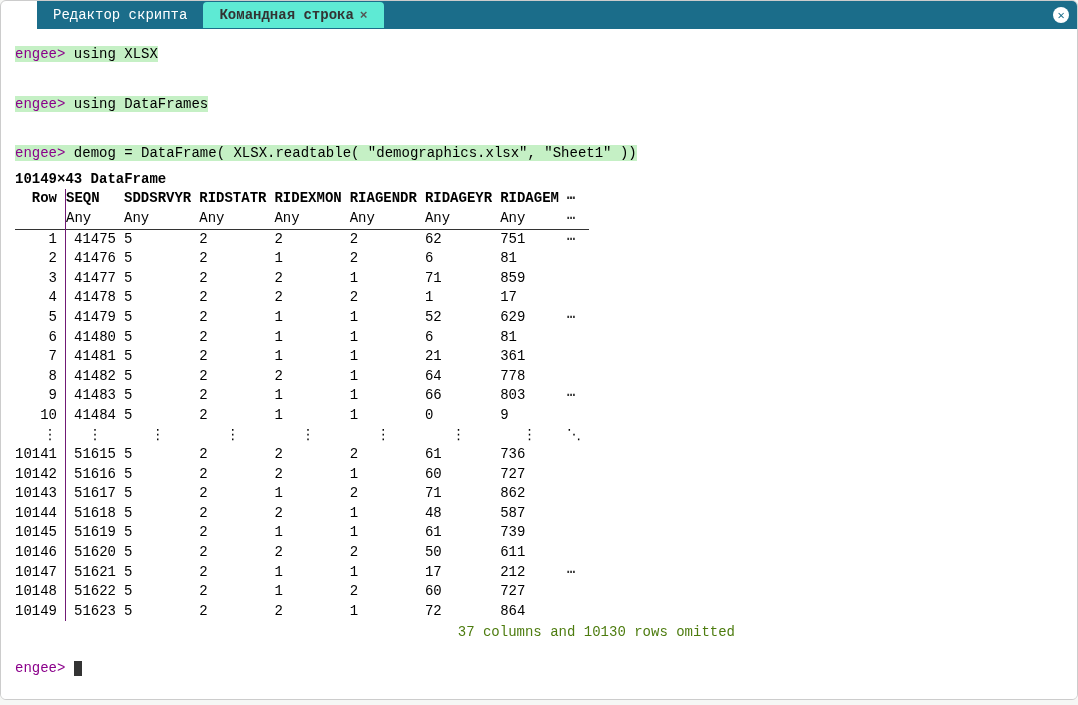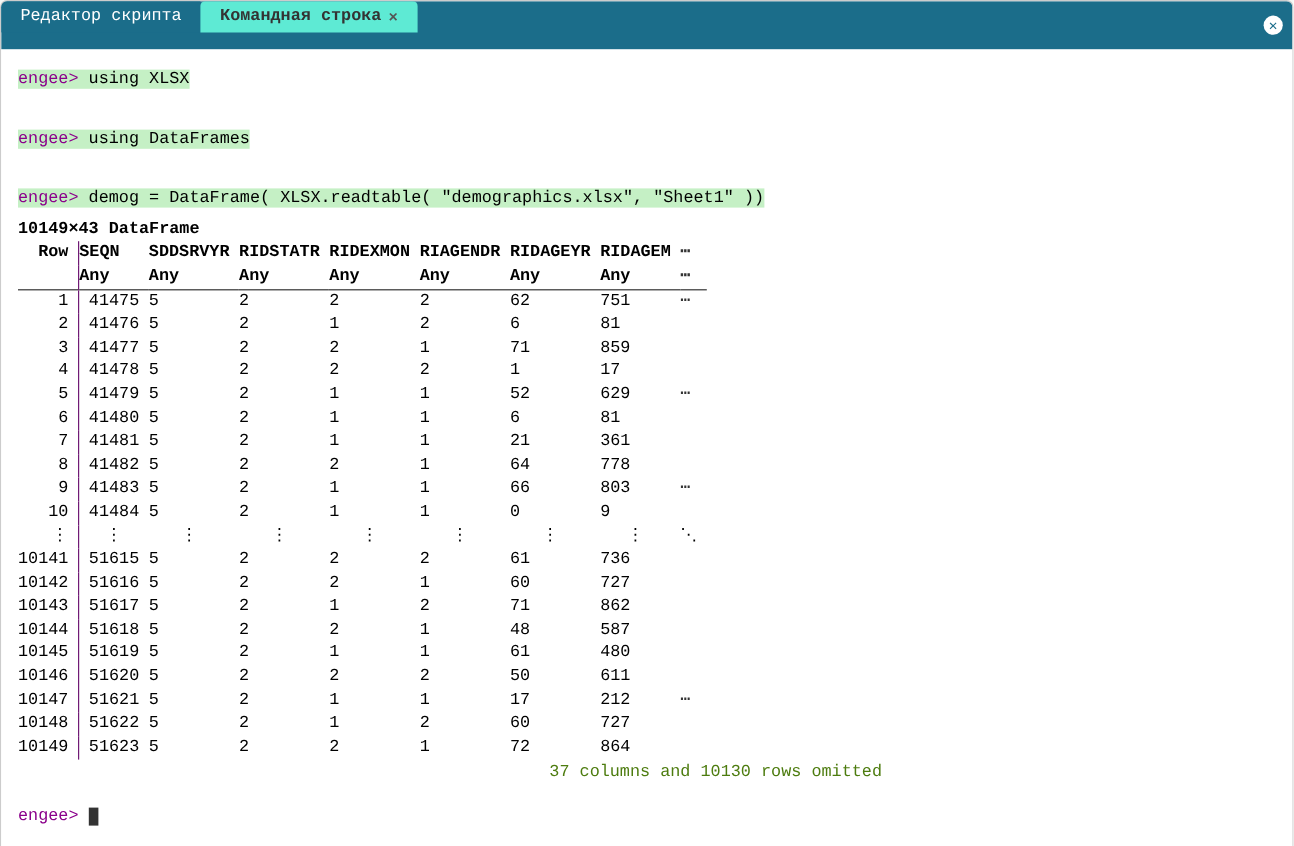--- a/index.html
+++ b/index.html
@@ -12,23 +12,24 @@
     .window {
       width: 1078px;
       border: 1px solid #ccc;
       border-radius: 6px;
       overflow: hidden;
       background: #fff;
     }
     .tab-bar {
       background: #1b6d8a;
       display: flex;
-      align-items: flex-start;
+      align-items: center;
       position: relative;
-      height: 40px;
+      height: 28px;
+      margin-left: 36px;
     }
     .tab {
       padding: 5px 16px;
       font-size: 14px;
       cursor: pointer;
       display: flex;
       align-items: center;
       gap: 6px;
     }
     .tab.inactive {
@@ -105,21 +106,21 @@
       padding-right: 8px;
       border-right: 1px solid #701a75;
     }
     table.df td:nth-child(2) {
       padding-left: 8px;
     }
     table.df thead th {
       font-weight: bold;
     }
     table.df thead tr.typerow th {
-      font-weight: bold;
+      font-weight: normal;
     }
     table.df tr.sep td {
       border-top: 1px solid #333;
     }
     table.df .ellipsis-col {
       color: #333;
     }
     .vdots td {
       text-align: center;
     }
@@ -361,21 +362,21 @@
               <td class="ellipsis-col"></td>
             </tr>
             <tr>
               <td class="rownum">10145</td>
               <td>51619</td>
               <td>5</td>
               <td>2</td>
               <td>1</td>
               <td>1</td>
               <td>61</td>
-              <td>480</td>
+              <td>739</td>
               <td class="ellipsis-col"></td>
             </tr>
             <tr>
               <td class="rownum">10146</td>
               <td>51620</td>
               <td>5</td>
               <td>2</td>
               <td>2</td>
               <td>2</td>
               <td>50</td>

